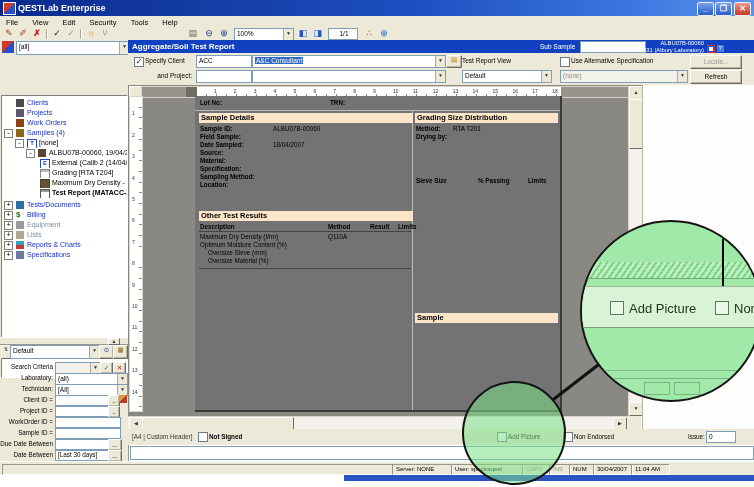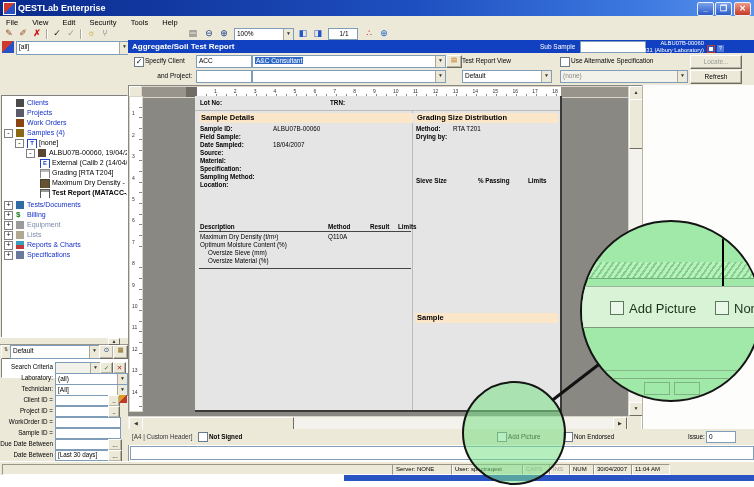--- a/index.html
+++ b/index.html
@@ -339,21 +339,21 @@
         <span class="rnumv" style="top: 141.8px;">7</span>
         <span class="rnumv" style="top: 163.2px;">8</span>
         <span class="rnumv" style="top: 184.6px;">9</span>
         <span class="rnumv" style="top: 206px;">10</span>
         <span class="rnumv" style="top: 227.4px;">11</span>
         <span class="rnumv" style="top: 248.8px;">12</span>
         <span class="rnumv" style="top: 270.2px;">13</span>
         <span class="rnumv" style="top: 291.6px;">14</span>
       </div>
 
-    <div class="ab" style="left:67px;top:11px;width:365px;height:314px;background:#e5e5e5;border-right:2px solid #3a3a3a;border-bottom:2px solid #3a3a3a;">
+    <div class="ab" style="left:67px;top:11px;width:365px;height:314px;background:#737373;border-right:2px solid #3a3a3a;border-bottom:2px solid #3a3a3a;">
       <span class="ab dlbl" style="left:5px;top:3px;">Lot No:</span>
       <span class="ab dlbl" style="left:135px;top:3px;">TRN:</span>
       <div class="ab" style="left:0;top:14px;width:365px;height:1px;background:#bbb;"></div>
       <div class="ab" style="left:217px;top:14px;width:1px;height:300px;background:#bbb;"></div>
 
       <div class="ab peach" style="left:4px;top:17px;width:212px;height:10px;">Sample Details</div>
       <span class="ab dlbl" style="left:5px;top:29px;">Sample ID:</span>
       <span class="ab dval" style="left:78px;top:29px;">ALBU07B-00060</span>
       <span class="ab dlbl" style="left:5px;top:37px;">Field Sample:</span>
       <span class="ab dval" style="left:78px;top:37px;"></span>
@@ -366,20 +366,21 @@
       <span class="ab dlbl" style="left:5px;top:85px;">Location:</span>
 
       <div class="ab peach" style="left:220px;top:17px;width:141px;height:10px;">Grading Size Distribution</div>
       <span class="ab dlbl" style="left:221px;top:29px;">Method:</span>
       <span class="ab dval" style="left:258px;top:29px;">RTA T201</span>
       <span class="ab dlbl" style="left:221px;top:37px;">Drying by:</span>
       <span class="ab dlbl" style="left:221px;top:81px;">Sieve Size</span>
       <span class="ab dlbl" style="left:283px;top:81px;">% Passing</span>
       <span class="ab dlbl" style="left:333px;top:81px;">Limits</span>
 
+      <div class="ab peach" style="left:4px;top:115px;width:212px;height:10px;">Other Test Results</div>
       <span class="ab dlbl" style="left:5px;top:127px;">Description</span>
       <span class="ab dlbl" style="left:133px;top:127px;">Method</span>
       <span class="ab dlbl" style="left:175px;top:127px;">Result</span>
       <span class="ab dlbl" style="left:203px;top:127px;">Limits</span>
       <div class="ab" style="left:4px;top:135px;width:212px;height:1px;background:#444;"></div>
       <span class="ab dval" style="left:5px;top:137px;">Maximum Dry Density (t/m³)</span>
       <span class="ab dval" style="left:133px;top:137px;">Q110A</span>
       <span class="ab dval" style="left:5px;top:145px;">Optimum Moisture Content (%)</span>
       <span class="ab dval" style="left:13px;top:153px;">Oversize Sieve (mm)</span>
       <span class="ab dval" style="left:13px;top:161px;">Oversize Material (%)</span>

